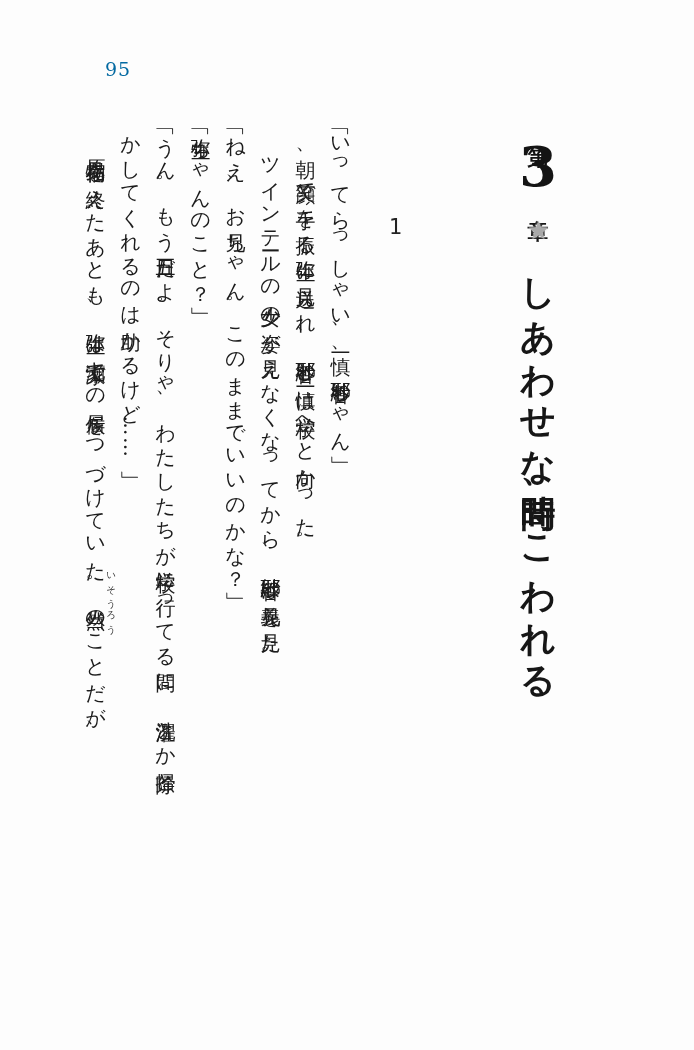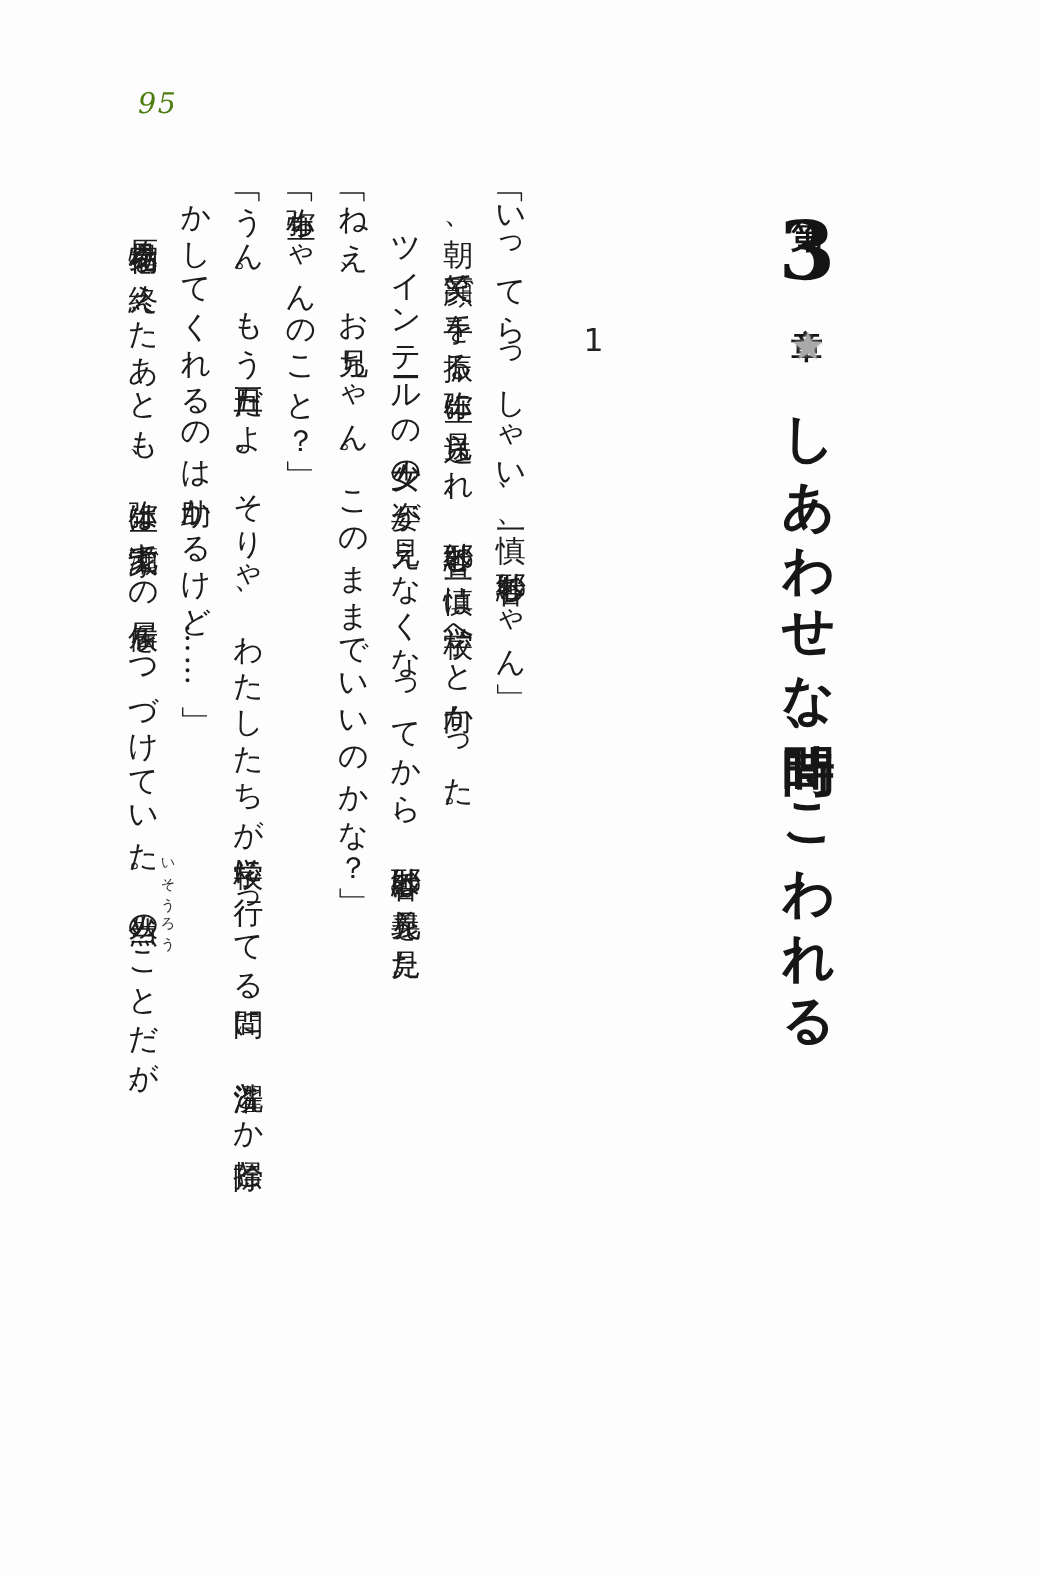--- a/index.html
+++ b/index.html
@@ -6,24 +6,23 @@
   body{background:#ffffff;}
   .page{
     position:relative;
     width:694px;height:1050px;
     background:#fdfdfd;
     overflow:hidden;
     color:#1a1a1a;
   }
   
   .page-number{
-    position:absolute;left:92px;top:58px;
+    position:absolute;left:105px;top:58px;
     font-family:"DejaVu Serif",serif;
-    font-style:italic;
-    font-size:19px;color:#4d7c0f;
+    font-size:19px;color:#0369a1;
     letter-spacing:1px;
   }
   
   .heading{
     position:absolute;left:514px;top:130px;
     height:720px;width:48px;
     writing-mode:vertical-rl;
     text-orientation:mixed;
     line-height:48px;
     font-family:"DejaVu Sans",sans-serif;

